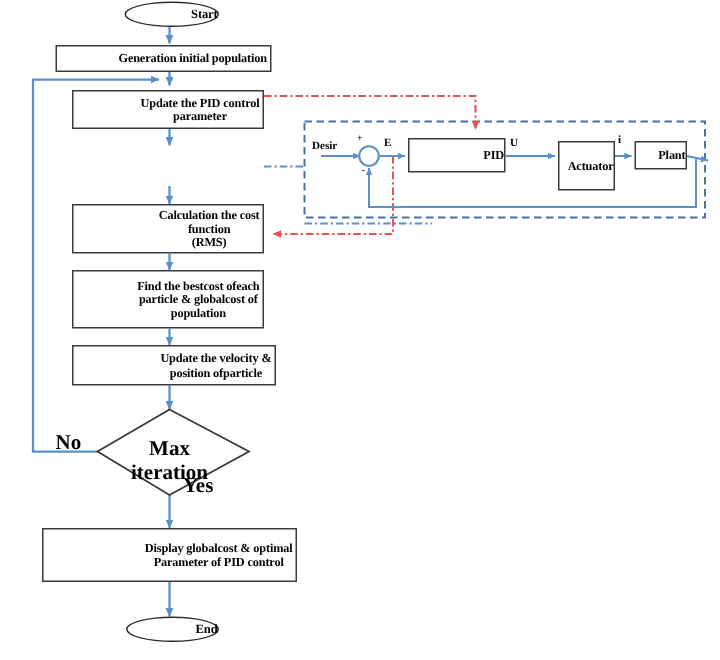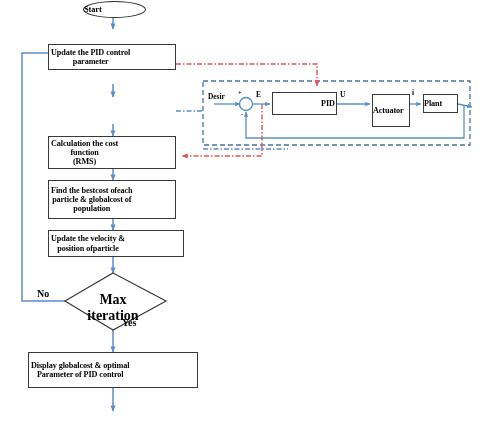--- a/index.html
+++ b/index.html
@@ -1,27 +1,27 @@
 <!DOCTYPE html>
 <html><head>
 <meta charset="utf-8">
 <style>
   html,body{margin:0;padding:0;background:#ffffff;}
   body{width:480px;height:440px;overflow:hidden;
        font-family:"Liberation Serif","DejaVu Serif",serif;}
   #canvas{position:relative;width:480px;height:440px;}
   svg.layer{position:absolute;left:0;top:0;width:480px;height:440px;overflow:visible;}
   .node{position:absolute;box-sizing:border-box;display:flex;align-items:center;
-        justify-content:flex-start;text-align:center;background:#ffffff;
+        justify-content:flex-end;text-align:center;background:#ffffff;
         border:1.4px solid #3a3a3a;color:#000000;font-weight:bold;
         line-height:1.12;letter-spacing:-0.1px;}
   .proc{font-size:8.2px;padding:1px 2px;}
   .term{border-radius:50%;font-size:8.4px;border:1.3px solid #2b2b2b;}
   .ctrlbox{font-size:8.2px;border:1.3px solid #3a3a3a;}
-  .lbl{position:absolute;font-size:10px;font-weight:bold;color:#000;white-space:nowrap;}
+  .lbl{position:absolute;font-size:14px;font-weight:bold;color:#000;white-space:nowrap;}
   .lbl.sm{font-size:7.4px;}
   .lbl.tiny{font-size:6.6px;}
   .diamond-text{position:absolute;font-size:14px;font-weight:bold;text-align:center;
                 line-height:1.15;color:#000;white-space:nowrap;}
 </style>
 </head>
 <body>
 
 <div id="canvas">
 
@@ -96,22 +96,25 @@
       <path d="M464,106 L464,138 L246,138 L246,112" marker-end="url(#ah-blue-sm)"></path>
     </g>
 
     <circle cx="246" cy="104" r="6.5" fill="#ffffff" stroke="#5b8fc9" stroke-width="1.4"></circle>
   </svg>
 
   <div class="node term" style="left:83px;top:1px;width:63px;height:17px;">
     <span>Start</span>
   </div>
 
+  <div class="node proc" style="left:37px;top:30px;width:144px;height:18px;">
+    <span class="ml">Generation initial population</span>
+  </div>
 
-  <div class="node proc" style="left:48px;top:44px;width:128px;height:26px;">
+  <div class="node proc" style="left:48px;top:60px;width:128px;height:26px;">
     <span class="ml">Update the PID control<br>parameter</span>
   </div>
 
 
   <div class="node proc" style="left:48px;top:136px;width:128px;height:33px;">
     <span class="ml">Calculation the cost<br>function<br>(RMS)</span>
   </div>
 
   <div class="node proc" style="left:48px;top:180px;width:128px;height:39px;">
     <span class="ml">Find the bestcost ofeach<br>particle &amp; globalcost of<br>population</span>
@@ -126,20 +129,23 @@
   </div>
 
   <div class="lbl" style="left:37px;top:288px;">No</div>
 
   <div class="lbl" style="left:122px;top:317px;">Yes</div>
 
   <div class="node proc" style="left:28px;top:352px;width:170px;height:36px;">
     <span class="ml">Display globalcost &amp; optimal<br>Parameter of PID control</span>
   </div>
 
+  <div class="node term" style="left:84px;top:411px;width:62px;height:17px;">
+    <span>End</span>
+  </div>
 
   <div class="node ctrlbox" style="left:272px;top:92px;width:65px;height:23px;padding-left:48px;">
     <span>PID</span>
   </div>
 
   <div class="node ctrlbox" style="left:372px;top:94px;width:38px;height:33px;">
     <span>Actuator</span>
   </div>
 
   <div class="node ctrlbox" style="left:423px;top:94px;width:35px;height:19px;">

